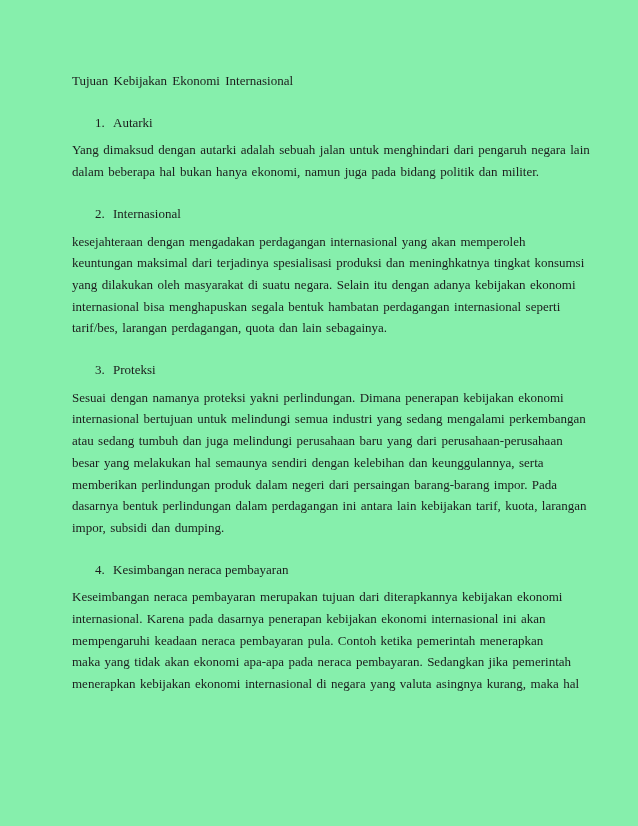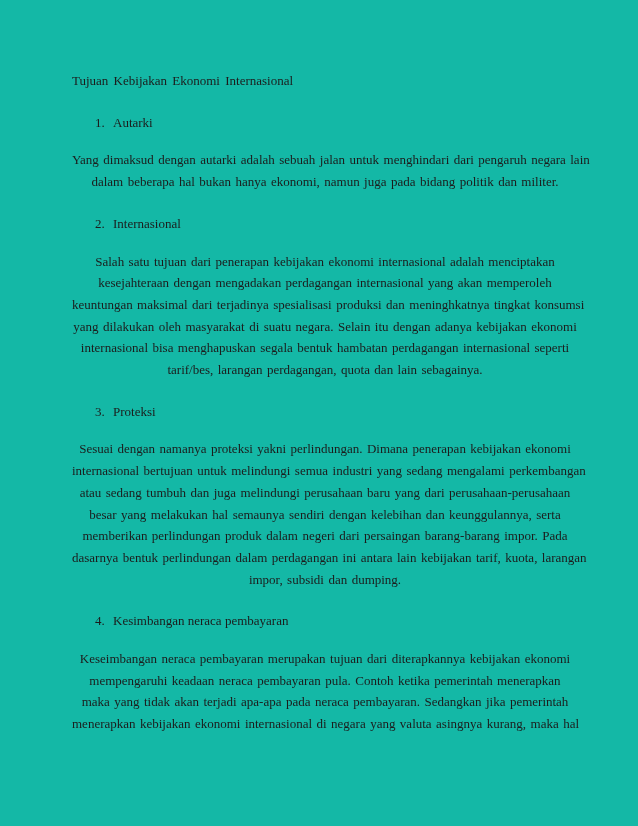--- a/index.html
+++ b/index.html
@@ -5,21 +5,21 @@
   html, body {
     margin: 0;
     padding: 0;
     background: #ffffff;
   }
   .page {
     position: relative;
     width: 638px;
     height: 826px;
     box-sizing: border-box;
-    background: #14b8a6;
+    background: #86efac;
     padding: 70px 60px 0 72px;
     overflow: hidden;
     font-family: "Liberation Serif", "DejaVu Serif", serif;
     color: #1c1c1c;
     font-size: 13px;
   }
   .doc-title {
     line-height: 21.7px;
     word-spacing: 2px;
     white-space: nowrap;
@@ -28,22 +28,21 @@
     margin-top: 20px;
     line-height: 21.7px;
     padding-left: 23px;
     white-space: nowrap;
   }
   .list-heading .num {
     display: inline-block;
     width: 18px;
   }
   .para {
-    margin-top: 16px;
-    text-align: center;
+    margin-top: 6px;
   }
   .line {
     line-height: 21.7px;
     word-spacing: 1.2px;
     white-space: nowrap;
   }
 </style>
 </head>
 <body>
 
@@ -56,21 +55,20 @@
   </div>
   <div class="para">
     <div class="line">Yang dimaksud dengan autarki adalah sebuah jalan untuk menghindari dari pengaruh negara lain</div>
     <div class="line">dalam beberapa hal bukan hanya ekonomi, namun juga pada bidang politik dan militer.</div>
   </div>
 
   <div class="list-heading">
     <span class="num">2.</span><span class="label">Internasional</span>
   </div>
   <div class="para">
-    <div class="line">Salah satu tujuan dari penerapan kebijakan ekonomi internasional adalah menciptakan</div>
     <div class="line">kesejahteraan dengan mengadakan perdagangan internasional yang akan memperoleh</div>
     <div class="line">keuntungan maksimal dari terjadinya spesialisasi produksi dan meninghkatnya tingkat konsumsi</div>
     <div class="line">yang dilakukan oleh masyarakat di suatu negara. Selain itu dengan adanya kebijakan ekonomi</div>
     <div class="line">internasional bisa menghapuskan segala bentuk hambatan perdagangan internasional seperti</div>
     <div class="line">tarif/bes, larangan perdagangan, quota dan lain sebagainya.</div>
   </div>
 
   <div class="list-heading">
     <span class="num">3.</span><span class="label">Proteksi</span>
   </div>
@@ -82,18 +80,19 @@
     <div class="line">memberikan perlindungan produk dalam negeri dari persaingan barang-barang impor. Pada</div>
     <div class="line">dasarnya bentuk perlindungan dalam perdagangan ini antara lain kebijakan tarif, kuota, larangan</div>
     <div class="line">impor, subsidi dan dumping.</div>
   </div>
 
   <div class="list-heading">
     <span class="num">4.</span><span class="label">Kesimbangan neraca pembayaran</span>
   </div>
   <div class="para">
     <div class="line">Keseimbangan neraca pembayaran merupakan tujuan dari diterapkannya kebijakan ekonomi</div>
+    <div class="line">internasional. Karena pada dasarnya penerapan kebijakan ekonomi internasional ini akan</div>
     <div class="line">mempengaruhi keadaan neraca pembayaran pula. Contoh ketika pemerintah menerapkan</div>
-    <div class="line">maka yang tidak akan terjadi apa-apa pada neraca pembayaran. Sedangkan jika pemerintah</div>
+    <div class="line">maka yang tidak akan ekonomi apa-apa pada neraca pembayaran. Sedangkan jika pemerintah</div>
     <div class="line">menerapkan kebijakan ekonomi internasional di negara yang valuta asingnya kurang, maka hal</div>
   </div>
 
 </div>
 
 </body></html>

